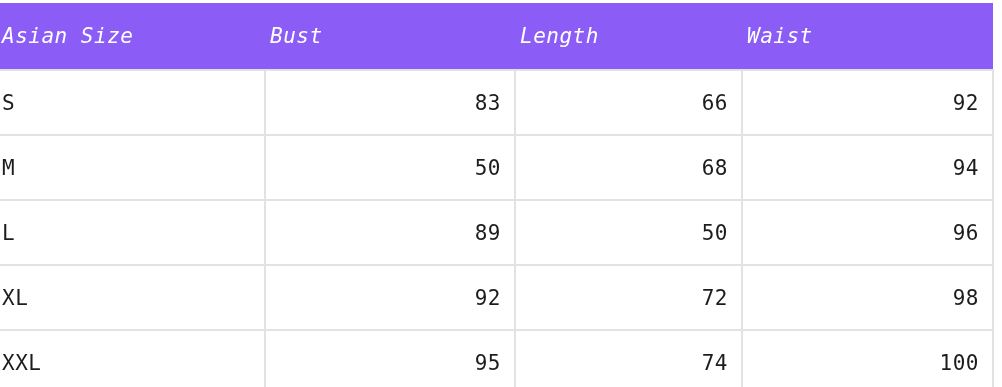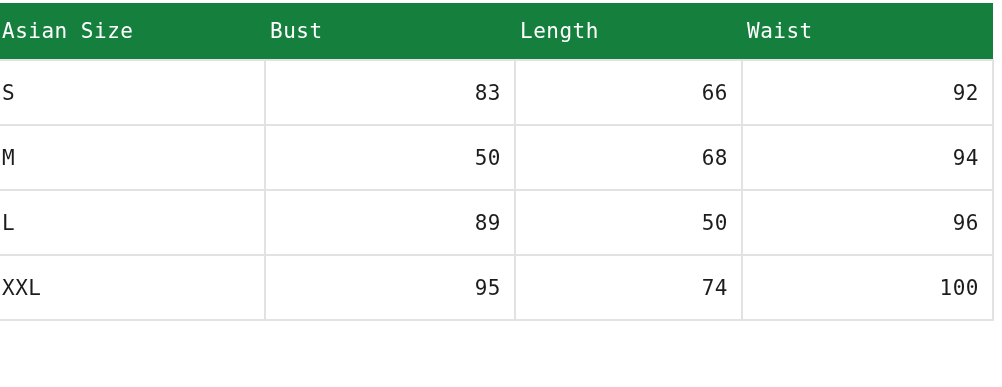--- a/index.html
+++ b/index.html
@@ -29,22 +29,23 @@
     table-layout: fixed;
     background: #ffffff;
   }
 
   col.col-size   { width: 265px; }
   col.col-bust   { width: 250px; }
   col.col-length { width: 227px; }
   col.col-waist  { width: 251px; }
 
   thead tr.header-row {
-    background: #15803d;
-    height: 57px;
+    background: #8b5cf6;
+    height: 67px;
+    font-style: italic;
   }
 
   thead th {
     color: #ffffff;
     font-weight: normal;
     font-size: 21px;
     letter-spacing: 0.5px;
     text-align: left;
     vertical-align: middle;
     padding: 0 0 0 5px;
@@ -120,20 +121,26 @@
         <td class="cell-num">68</td>
         <td class="cell-num cell-last">94</td>
       </tr>
       <tr class="data-row">
         <td class="cell-size">L</td>
         <td class="cell-num">89</td>
         <td class="cell-num">50</td>
         <td class="cell-num cell-last">96</td>
       </tr>
       <tr class="data-row">
+        <td class="cell-size">XL</td>
+        <td class="cell-num">92</td>
+        <td class="cell-num">72</td>
+        <td class="cell-num cell-last">98</td>
+      </tr>
+      <tr class="data-row">
         <td class="cell-size">XXL</td>
         <td class="cell-num">95</td>
         <td class="cell-num">74</td>
         <td class="cell-num cell-last">100</td>
       </tr>
     </tbody>
   </table>
 </div>
 
 </body></html>

